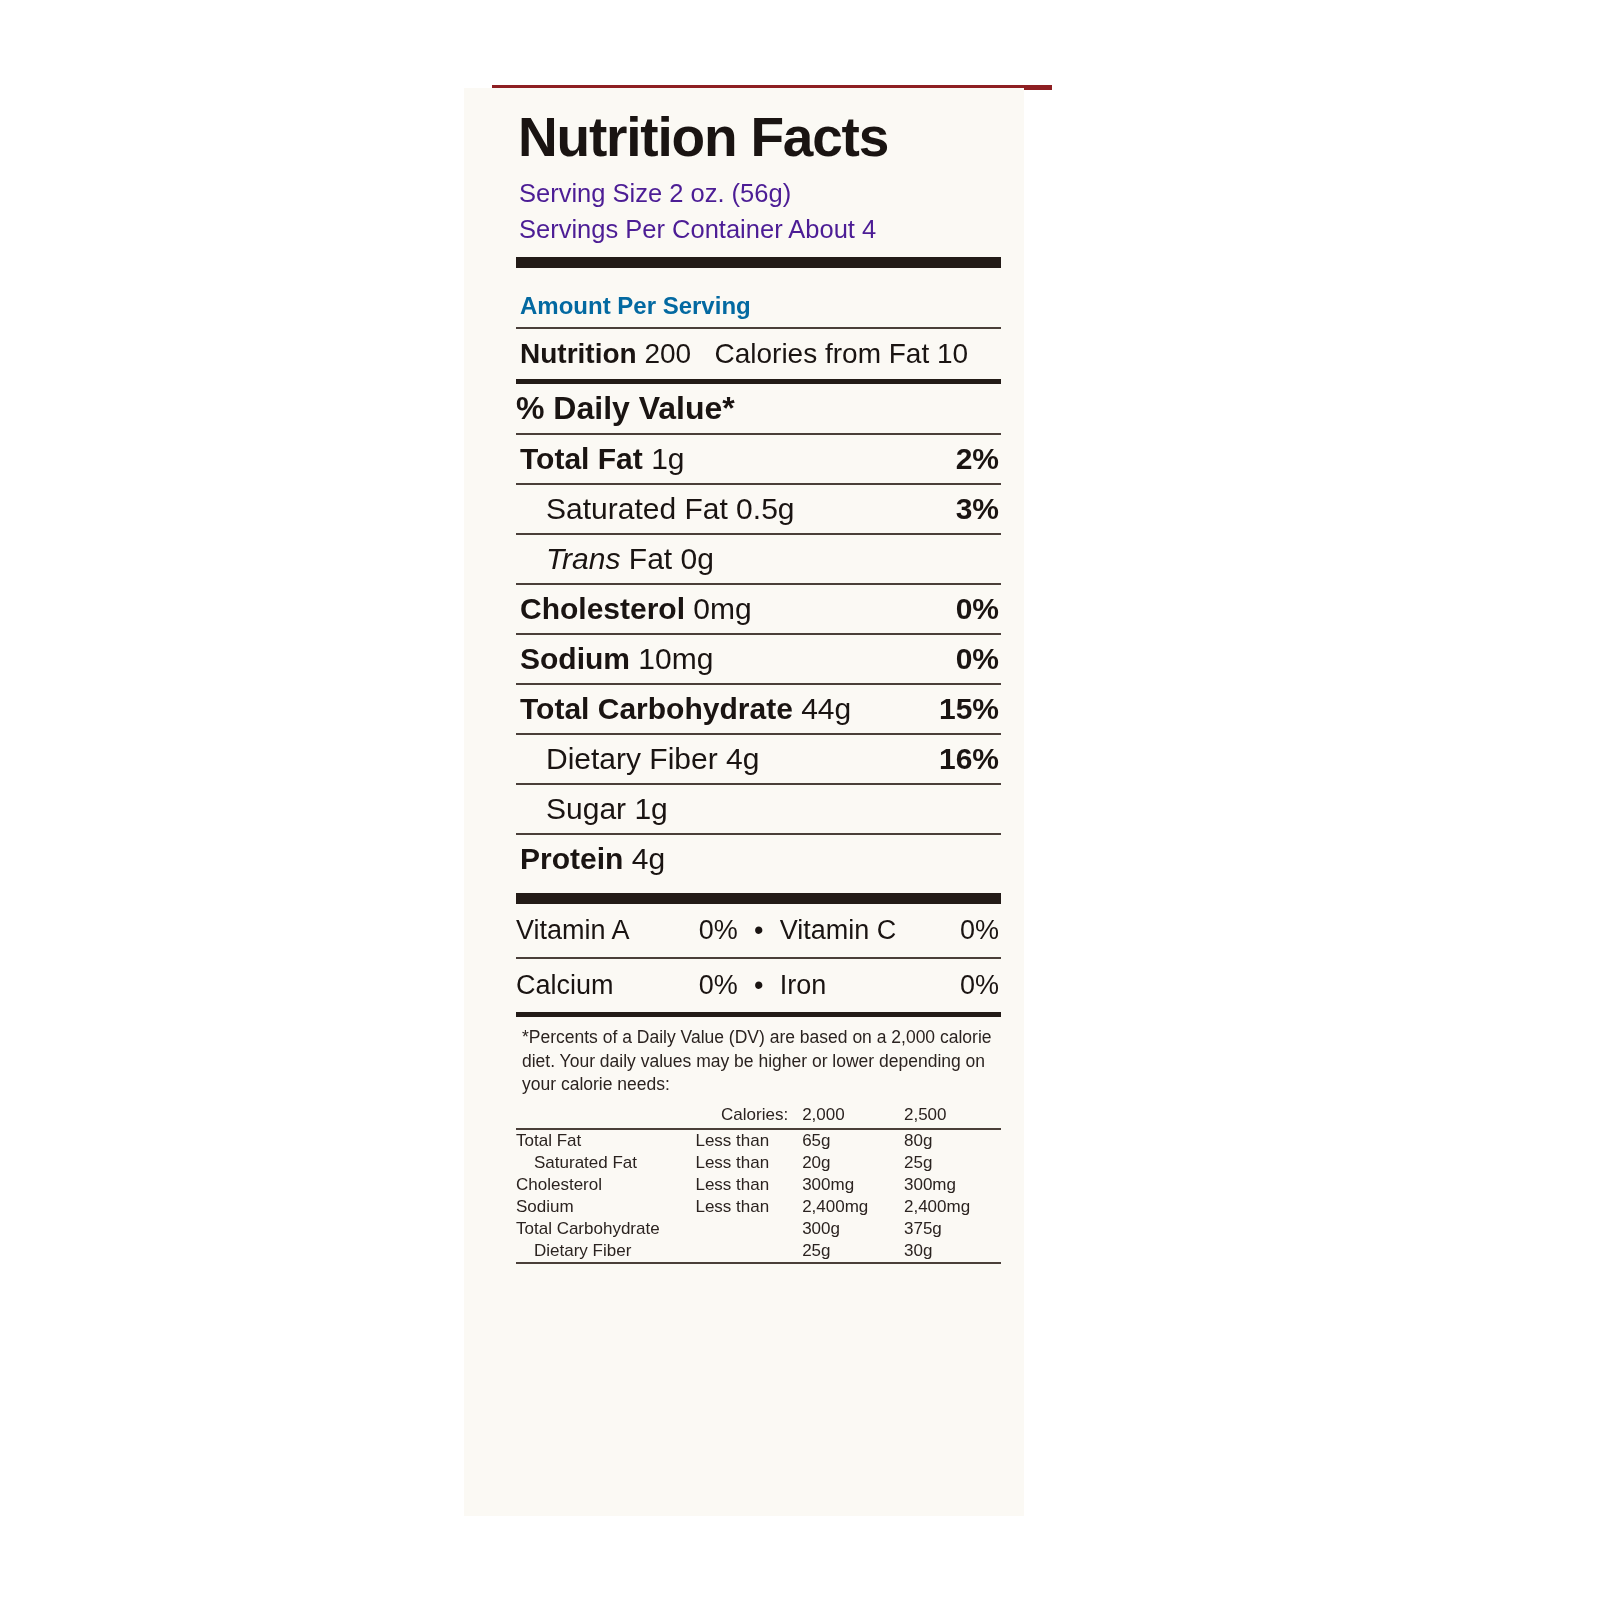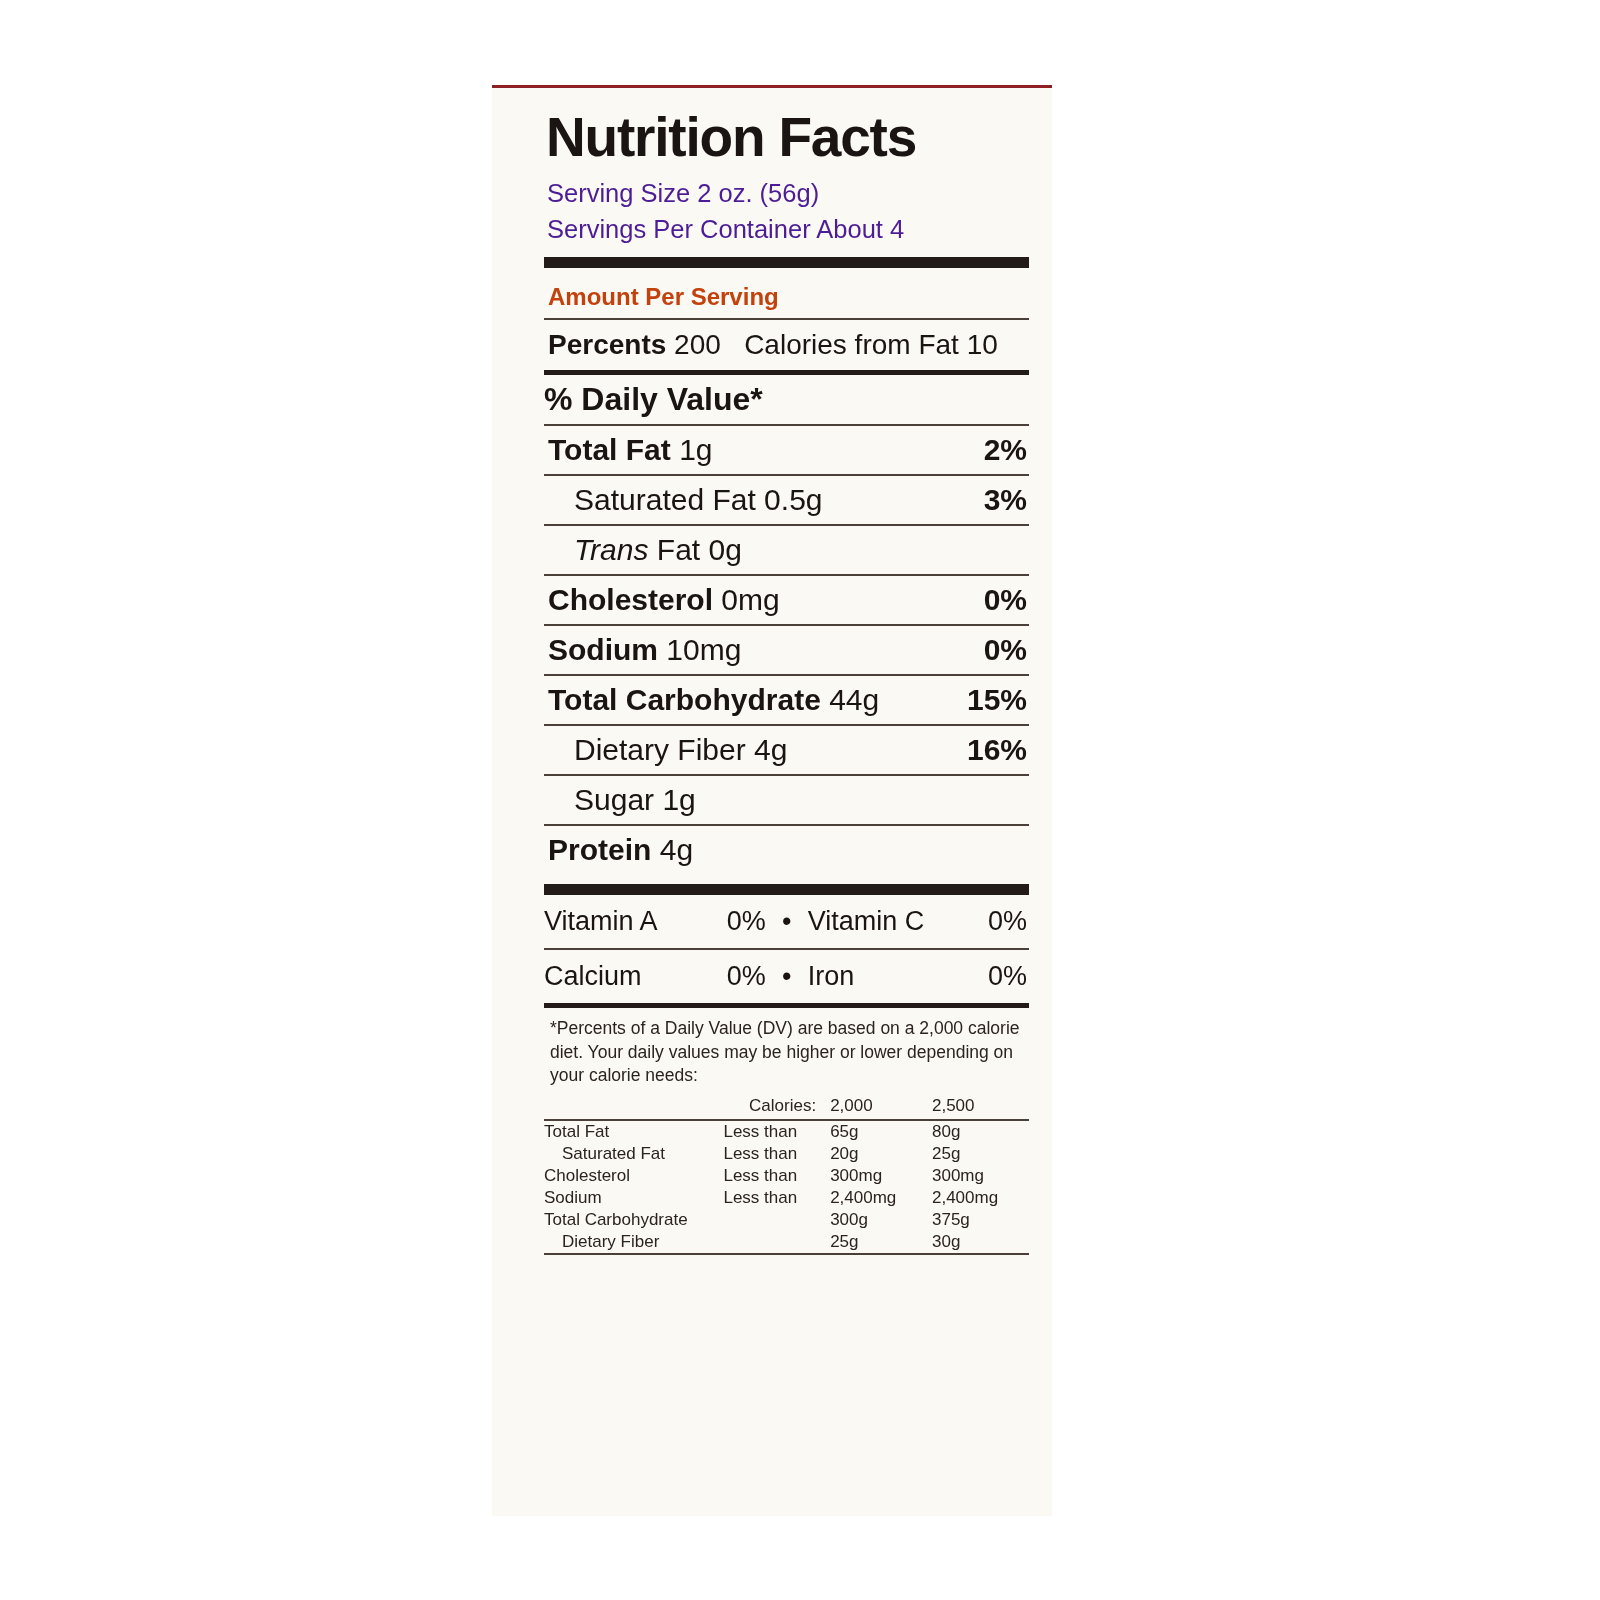--- a/index.html
+++ b/index.html
@@ -12,21 +12,21 @@
     height: 1600px;
     font-family: "Liberation Sans", sans-serif;
     color: #1a1412;
     position: relative;
     overflow: hidden;
   }
 
   
   #label-panel {
     position: absolute;
-    left: 492px;
+    left: 464px;
     top: 88px;
     width: 560px;
     height: 1428px;
     background: #fbf9f4;
     box-sizing: border-box;
     padding: 0 0 0 0;
   }
   
   #top-accent {
     position: absolute;
@@ -72,22 +72,22 @@
   }
   .rule-thin {
     height: 2px;
     background: #4a3f39;
     margin: 0;
   }
 
   .amount-per {
     font-size: 24px;
     font-weight: bold;
-    padding: 15px 0 7px 4px;
-    color: #c2410c;
+    padding: 24px 0 7px 4px;
+    color: #0369a1;
   }
 
   .cal-row {
     font-size: 28px;
     padding: 9px 0 9px 4px;
     color: #1a1412;
   }
   .cal-row b { font-weight: bold; }
 
   .dv-row {
@@ -164,21 +164,21 @@
     <div class="serv-line">Serving Size 2 oz. (56g)</div>
     <div class="serv-line">Servings Per Container  About 4</div>
 
     <div class="rule-thick"></div>
 
     <div class="amount-per">Amount Per Serving</div>
 
     <div class="rule-thin"></div>
 
     <div class="cal-row">
-      <b>Percents</b>
+      <b>Nutrition</b>
       <span>200</span>
       <span>&nbsp;</span>
       <span>Calories from Fat 10</span>
     </div>
 
     <div class="rule-med"></div>
 
     <div class="dv-row">% Daily Value*</div>
 
     <div class="rule-thin"></div>

